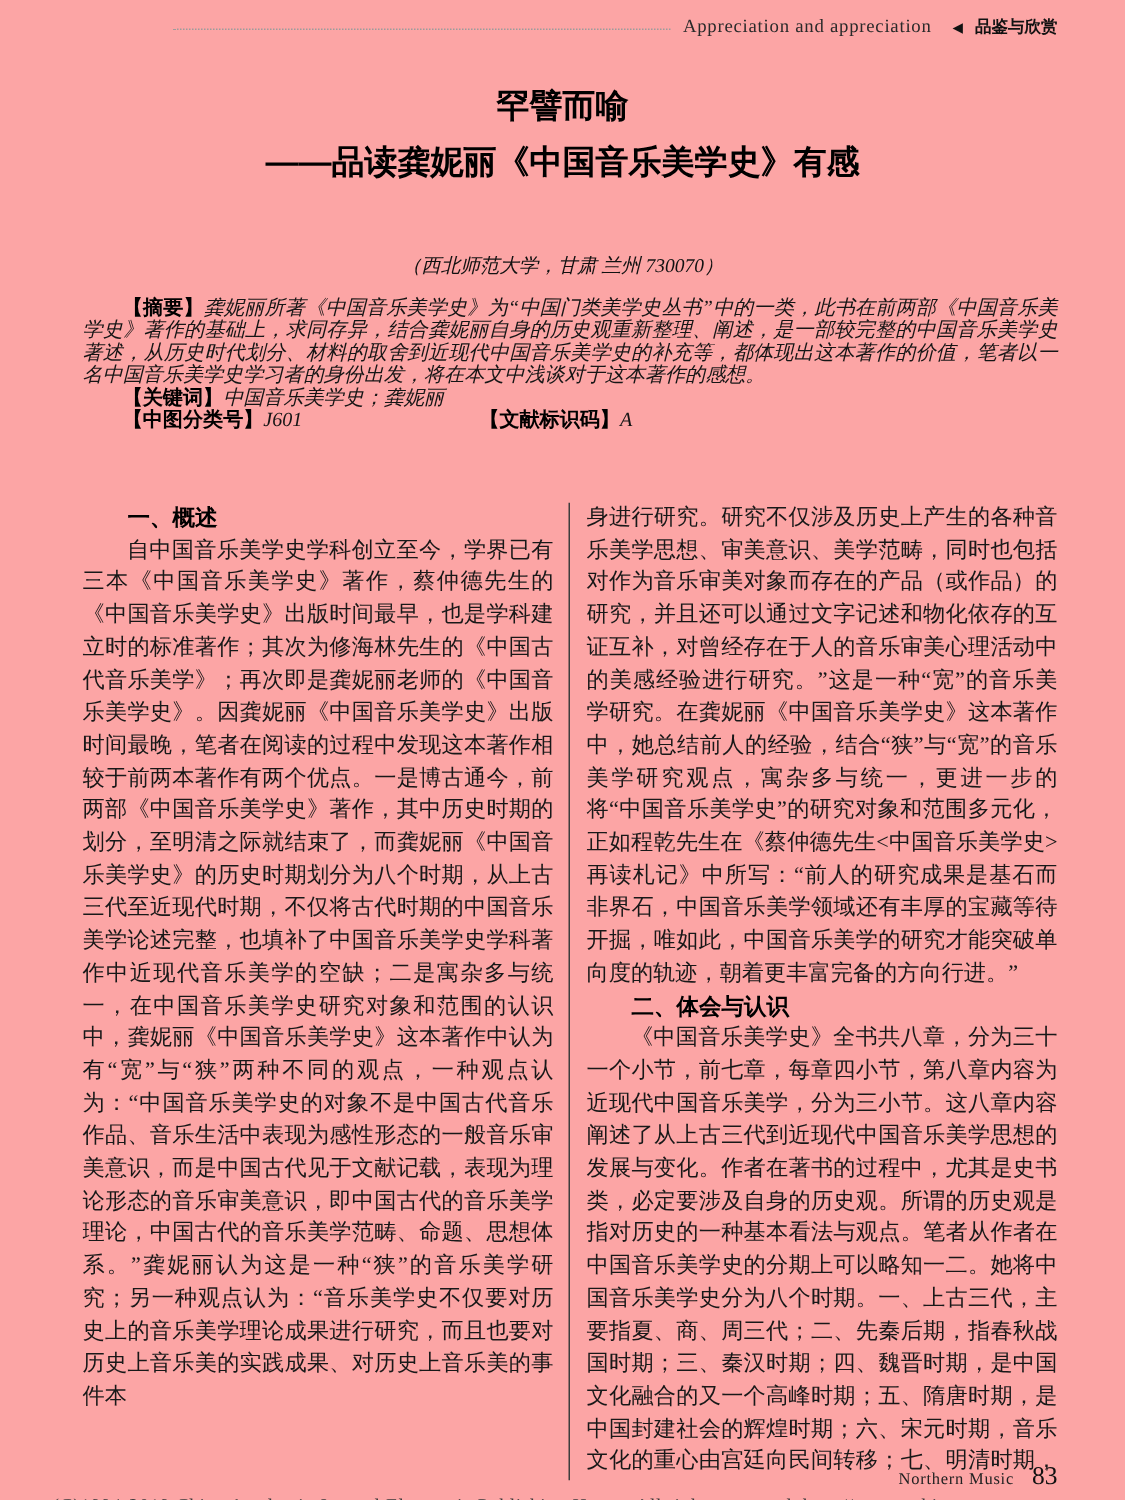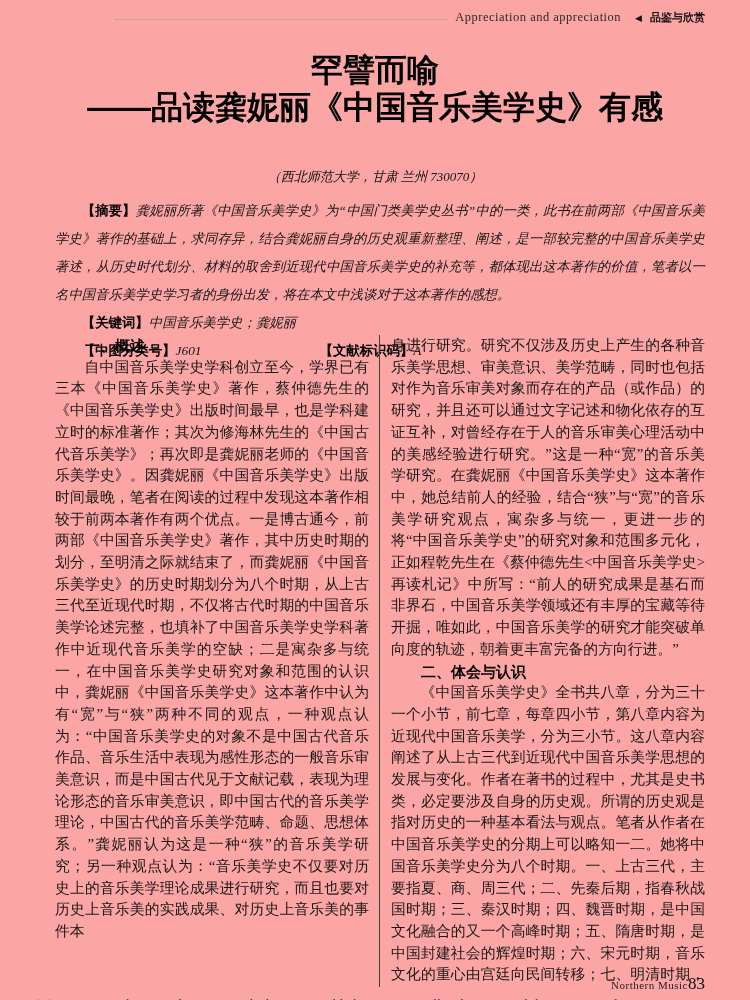--- a/index.html
+++ b/index.html
@@ -22,35 +22,35 @@
   .head-rule { flex: 1 1 auto; border-top: 1px dotted #9c9c9c; margin-top: 3px; }
   .head-en { font-size: 12.5px; color: #2a2a2a; letter-spacing: 0.5px; }
   .head-marker { font-size: 9px; color: #111; margin-left: 6px; }
   .head-zh { font-size: 11px; font-weight: bold; font-family: "Liberation Sans", sans-serif; color: #111; text-align: right; }
   
   .title-block {
     position: absolute; top: 52px; left: 0; width: 100%;
     text-align: center;
     font-family: "Liberation Sans", sans-serif;
     font-weight: bold; color: #000;
-    font-size: 32px; line-height: 37px;
+    font-size: 22px; line-height: 37px;
   }
   .byline {
     position: absolute; top: 146px; left: 0; width: 100%;
     text-align: center; font-size: 15px; font-style: italic;
     letter-spacing: 4px; color: #111;
   }
   .affiliation {
     position: absolute; top: 168px; left: 0; width: 100%;
     text-align: center; font-size: 13px; font-style: italic; color: #111;
   }
   
   .meta-block {
     position: absolute; top: 197px; left: 55px; width: 650px;
-    font-size: 13.4px; line-height: 28px;
+    font-size: 13.4px; line-height: 15px;
     text-align: justify; font-style: italic; color: #151515;
   }
   .meta-block p { text-indent: 2em; }
   .meta-label {
     font-style: normal; font-weight: bold;
     font-family: "Liberation Sans", sans-serif; color: #000;
   }
   .clc-gap { display: inline-block; width: 118px; }
   
   .columns {
@@ -66,21 +66,21 @@
   .col h3 {
     font-family: "Liberation Sans", sans-serif;
     font-size: 15px; font-weight: bold; color: #000;
     text-indent: 2em; line-height: 21.7px;
   }
   .col p { text-indent: 2em; }
   .col p.cont { text-indent: 0; }
   
   .footer {
     position: absolute; top: 974px; right: 45px;
-    display: flex; align-items: baseline; 
+    display: flex; align-items: baseline; gap: 12px;
   }
   .footer-journal { font-size: 11px; color: #222; letter-spacing: 0.5px; }
   .footer-pagenum { font-size: 17px; color: #111; font-family: "Liberation Serif", serif; }
   .copyright-clipped {
     position: absolute; top: 996px; left: 35px; right: 25px;
     font-size: 13px; color: #3a3a3a; white-space: nowrap; letter-spacing: 0.4px;
   }
 </style>
 </head>
 <body>

